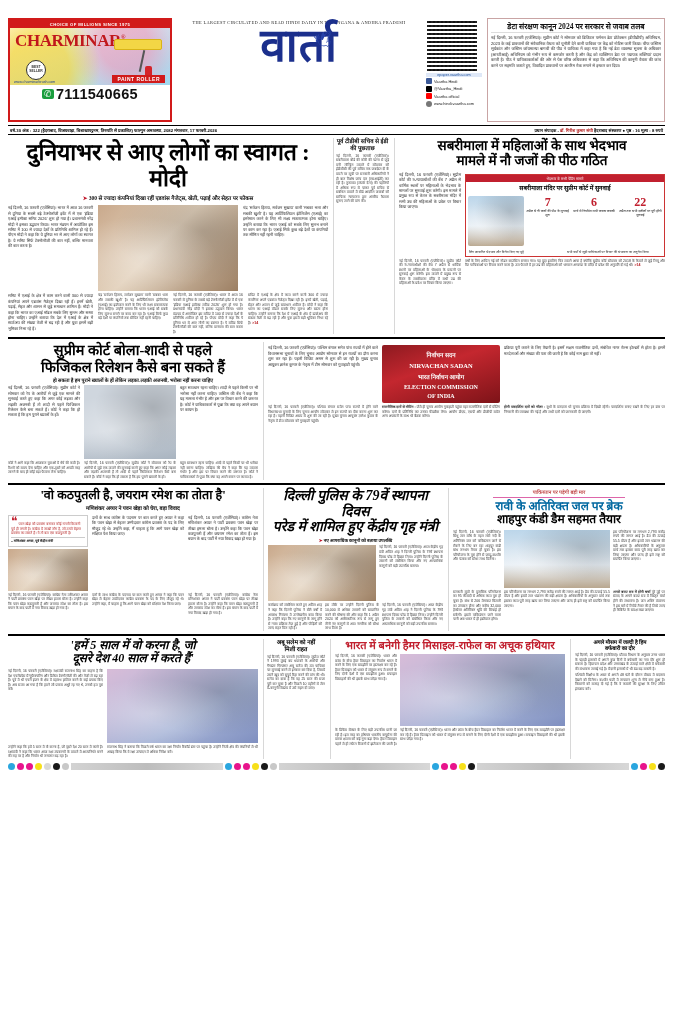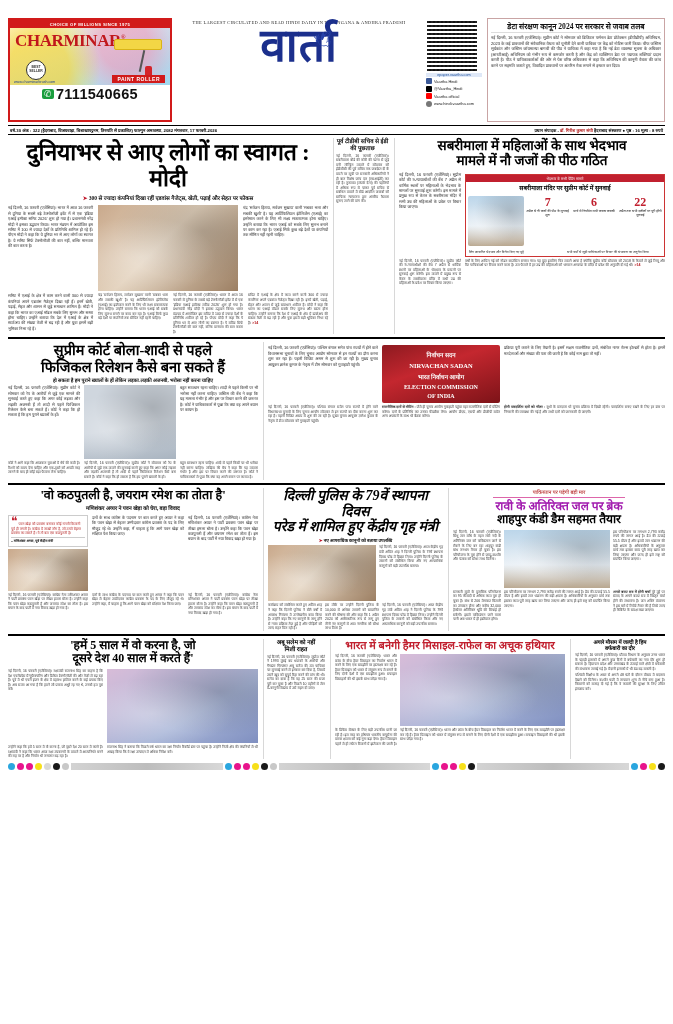--- a/index.html
+++ b/index.html
@@ -98,21 +98,21 @@
   .stat .n { font-size:12px; font-weight:bold; color:#c1202f; font-family:"Liberation Serif",serif; line-height:1;}
   .stat .t { font-size:3.3px; line-height:1.25; color:#222; margin-top:1px;}
   .info-foot { display:flex; gap:4px; font-size:3.3px; padding:1px 3px 2px; color:#333; }
 
   
   .s3 .hl { font-size:14.5px; }
   .s4 .hl { font-size:15.5px; }
   .s5 .hl { font-size:12.5px; }
   .s6 .hl { font-size:14px;font-style:italic; }
   .s7 .hl { font-size:12px; }
-  .s8 .hl { font-size:12px; color:#c1202f; }
+  .s8 .hl { font-size:12px; color:#c1202f;font-style:italic; }
 
   .quotebox { border:1px solid #ccc; padding:2px; font-size:3.5px; line-height:1.35; color:#b11a1a; position:relative; }
   .quotebox .qm { font-size:12px; color:#c1202f; line-height:.6; font-family:"Liberation Serif",serif;}
   .qauthor { font-size:3.4px; font-weight:bold; color:#111; border-top:1px solid #ccc; margin-top:1px; padding-top:1px;}
 
   .ec-sign { width:100%; height:58px; background:linear-gradient(160deg,#8d1a20,#c4272f 40%,#7d1318); position:relative; border-radius:2px;}
   .ec-line { position:absolute; left:8%; right:8%; color:#fff; text-align:center; font-weight:bold; font-family:"Liberation Serif",serif;}
 
   .subhead { text-align:center; font-size:5.2px; color:#b11a1a; font-family:"Liberation Serif",serif; border-bottom:1px solid #d6a; padding-bottom:1px; margin:0 auto 2px; width:62%;}
 
@@ -345,21 +345,21 @@
           <div style="width:54px" class="tiny">कार्यक्रम को संबोधित करते हुए अमित शाह ने कहा कि दिल्ली पुलिस ने बीते वर्षों में अपराध नियंत्रण में उल्लेखनीय काम किया है। उन्होंने कहा कि नए कानूनों के लागू होने से न्याय प्रक्रिया तेज हुई है और पीड़ितों को जल्द राहत मिल रही है।</div>
           <div style="width:54px" class="tiny">इस मौके पर उन्होंने दिल्ली पुलिस के 10,000 से अधिक जवानों को सम्मानित करने की घोषणा की और कहा कि 1 अप्रैल 2024 को आधिकारिक रूप से लागू हुए तीनों नए कानूनों से आम नागरिक को सीधा लाभ मिला है।</div>
           <div style="flex:1" class="tiny">नई दिल्ली, 16 फरवरी (एजेंसियां)। आज केंद्रीय गृह मंत्री अमित शाह ने दिल्ली पुलिस के 79वें स्थापना दिवस परेड में हिस्सा लिया। उन्होंने दिल्ली पुलिस के जवानों को संबोधित किया और नए आपराधिक कानूनों को बड़ी उपलब्धि बताया।</div>
         </div>
       </div>
     </div>
 
     <div style="flex:1" class="s7 vsep">
       <div style="padding-left:4px">
         <div class="subhead">पाकिस्तान पर पड़ेगी बड़ी मार</div>
-        <div class="hl" style="color:#a21caf">रावी के अतिरिक्त जल पर ब्रेक</div>
+        <div class="hl" style="color:#0369a1">रावी के अतिरिक्त जल पर ब्रेक</div>
         <div class="hl" style="color:#000">शाहपुर कंडी डैम सहमत तैयार</div>
         <div style="display:flex;gap:3px;margin-top:3px">
           <div style="width:48px" class="tiny">नई दिल्ली, 16 फरवरी (एजेंसियां)। सिंधु जल संधि के तहत रावी नदी के अतिरिक्त जल को पाकिस्तान जाने से रोकने के लिए बन रहा शाहपुर कंडी बांध लगभग तैयार हो चुका है। इस परियोजना के पूरा होने से जम्मू-कश्मीर और पंजाब को सीधा लाभ मिलेगा।</div>
           <div style="flex:1">
             <div class="ph sky" style="height:58px"></div>
           </div>
           <div style="width:52px" class="tiny">इस परियोजना पर लगभग 2,793 करोड़ रुपये की लागत आई है। डैम की ऊंचाई 55.5 मीटर है और इसमें जल भंडारण की बड़ी क्षमता है। अधिकारियों के अनुसार मार्च तक इसका काम पूरी तरह खत्म कर लिया जाएगा और जल्द ही इसे राष्ट्र को समर्पित किया जाएगा।</div>
         </div>
         <div style="display:flex;gap:3px;margin-top:2px">
           <div style="width:48px" class="tiny">सरकारी सूत्रों के मुताबिक परियोजना का 95 फीसदी से अधिक काम पूरा हो चुका है। बांध से 206 मेगावाट बिजली का उत्पादन होगा और करीब 32,000 हेक्टेयर अतिरिक्त भूमि की सिंचाई हो सकेगी। इससे पाकिस्तान जाने वाला पानी अब भारत में ही इस्तेमाल होगा।</div>

